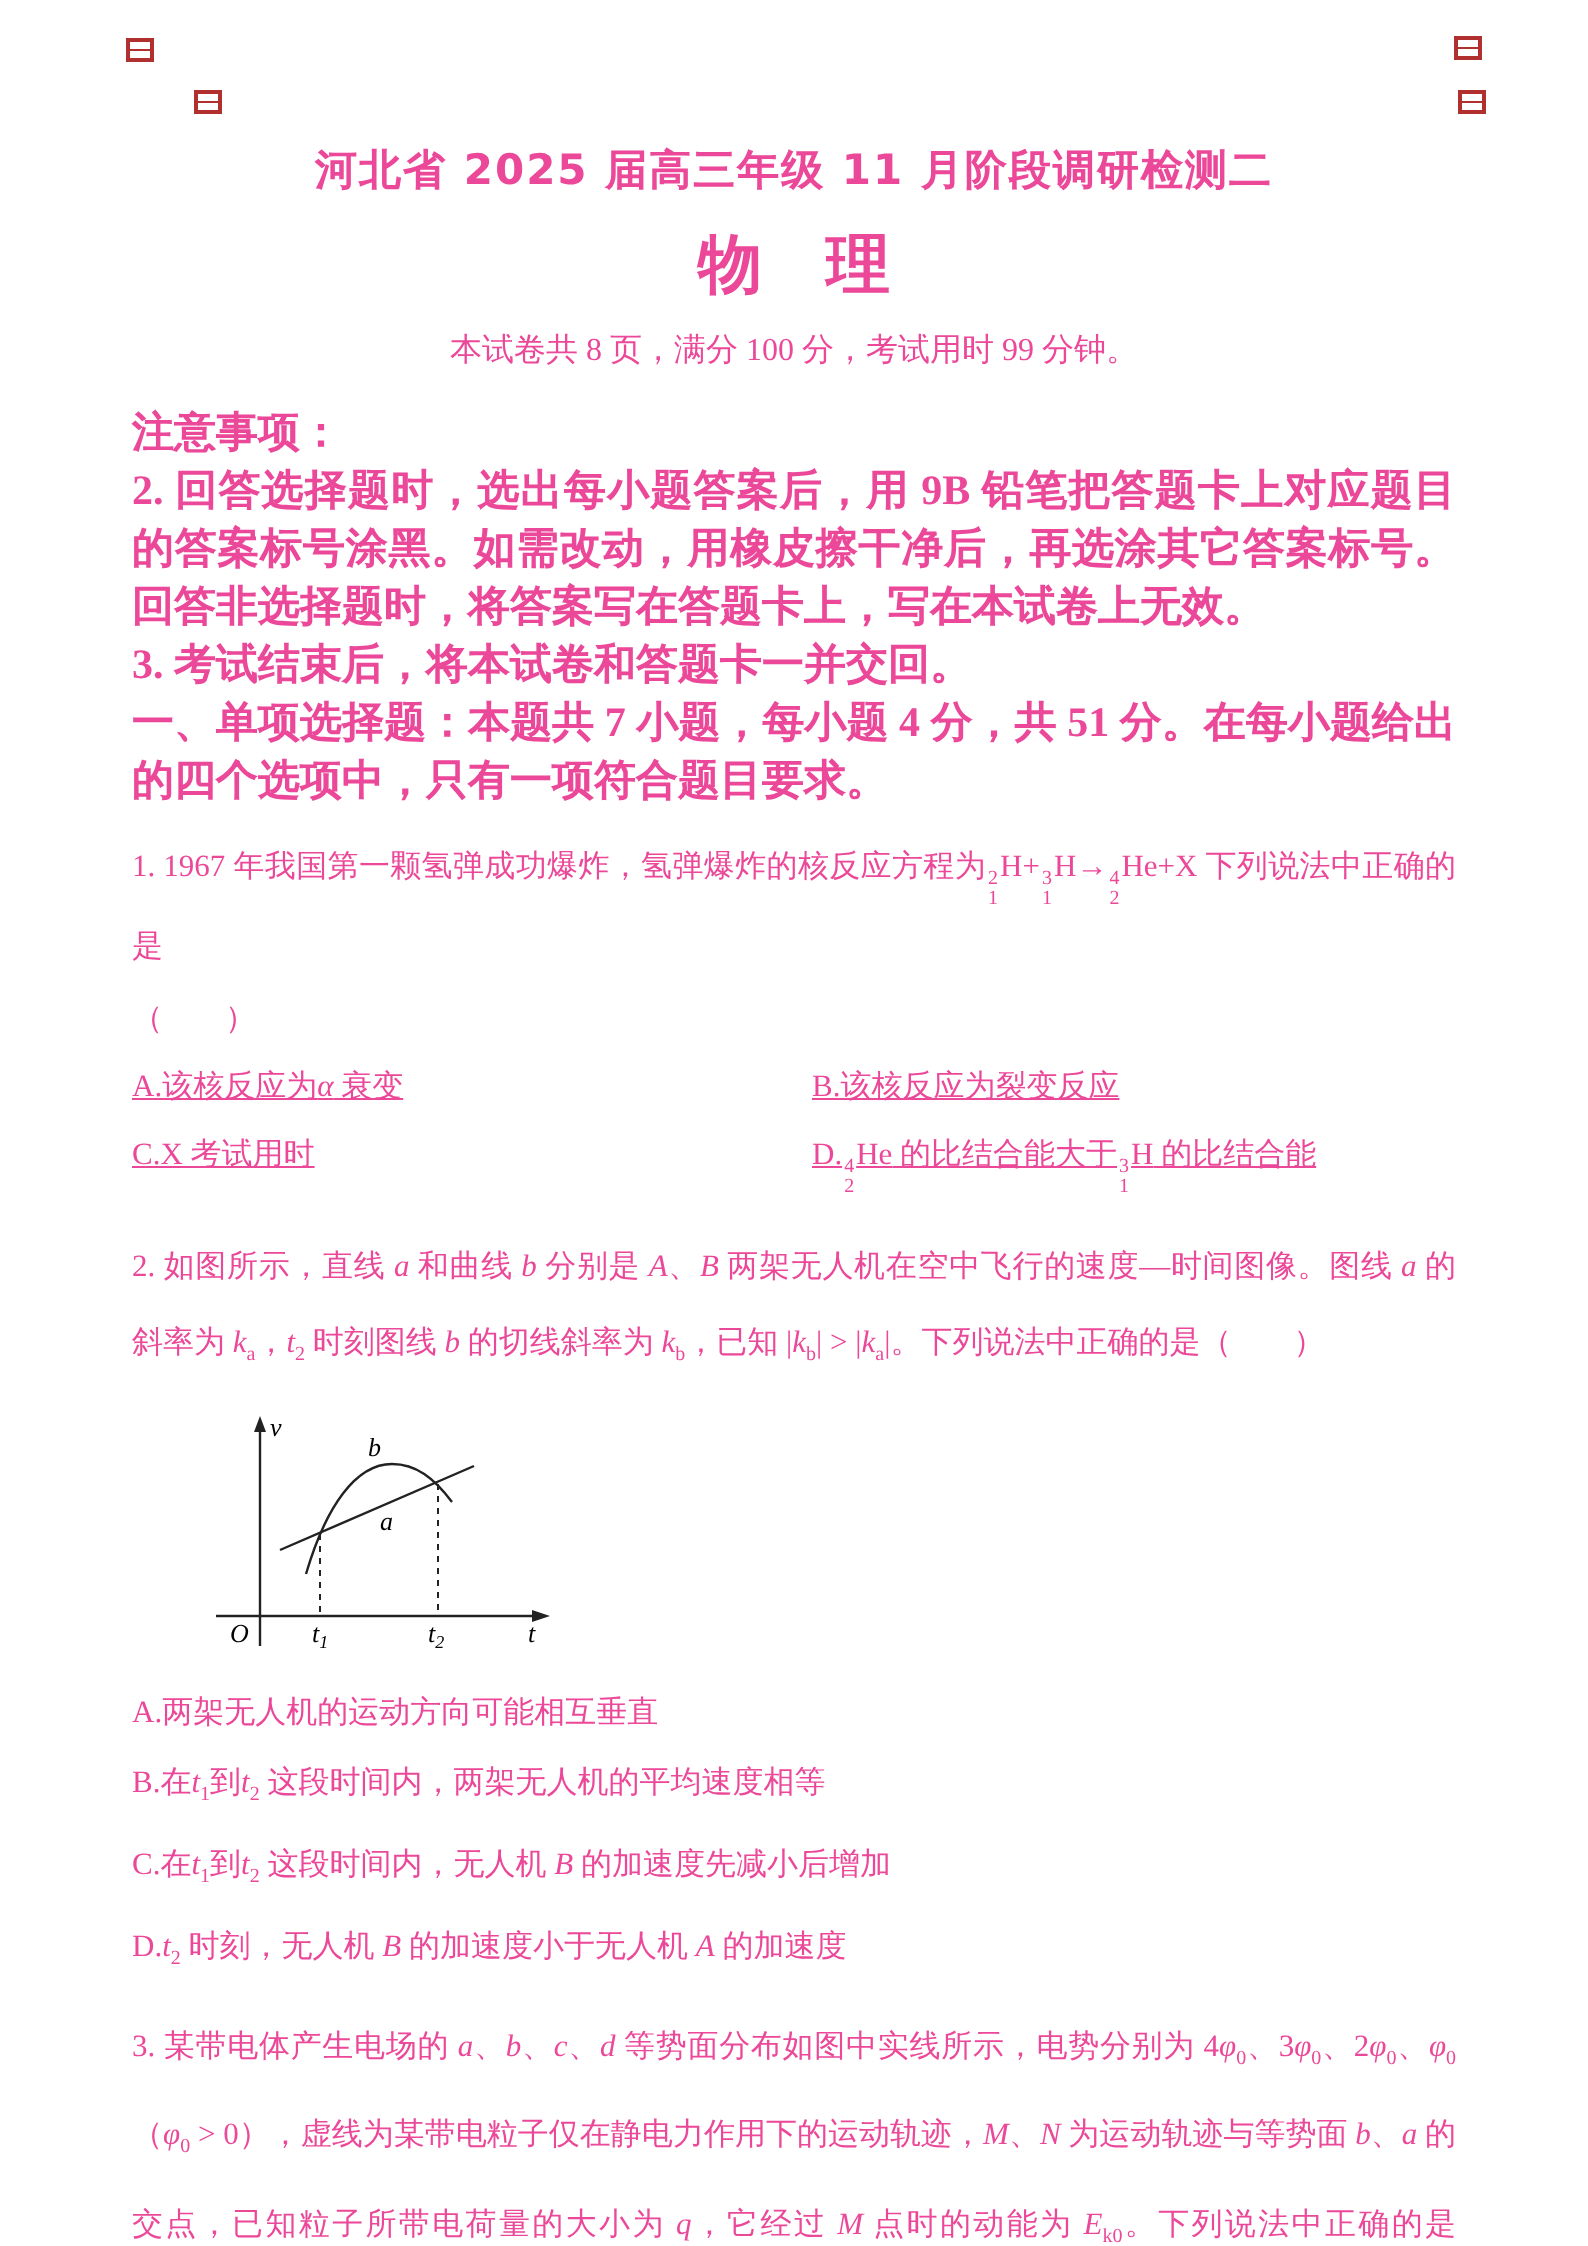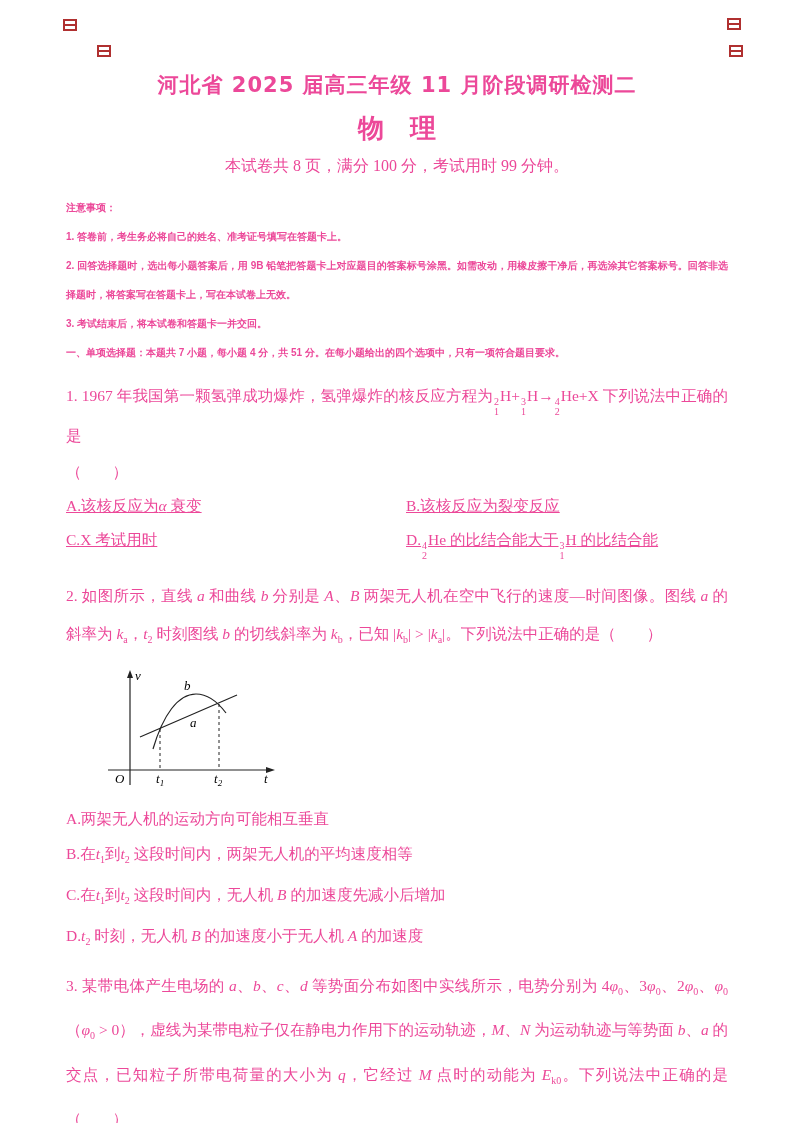--- a/index.html
+++ b/index.html
@@ -11,27 +11,27 @@
   }
   .content { padding:60px 66px 0 66px; }
 
   .title {
     font-family:"DejaVu Sans","Liberation Sans",sans-serif;
     font-weight:700; font-size:21px; text-align:center; margin:0 0 12px 0;
     letter-spacing:1px;
   }
   .subject {
     font-family:"DejaVu Sans","Liberation Sans",sans-serif;
-    font-weight:700; font-size:26px; text-align:center; margin:0 0 10px 0;
+    font-weight:700; font-size:32px; text-align:center; margin:0 0 10px 0;
   }
   .exam-info { font-size:16px; text-align:center; margin:0 0 16px 0; }
 
   .notice, .section-head {
-    font-family:Liberation Sans, sans-serif;
-    font-weight:700; font-size:10px; line-height:29px; text-align:justify;
+    font-family:Liberation Serif, serif;
+    font-weight:700; font-size:21px; line-height:29px; text-align:justify;
   }
   .notice p, .section-head p { margin:0; }
 
   .q { font-size:15.5px; line-height:38px; text-align:justify; }
   .q p { margin:0; }
   .q .paren-line { line-height:34px; }
 
   .q1-options { font-size:15.5px; }
   .q1-row { display:flex; line-height:34px; }
   .q1-cell-left  { width:340px;text-decoration:underline; }
@@ -74,21 +74,20 @@
   <div class="broken-icon" id="bi4"></div>
 
   <div class="content">
 
     <h1 class="title">河北省 2025 届高三年级 11 月阶段调研检测二</h1>
     <h2 class="subject">物　理</h2>
     <p class="exam-info">本试卷共 8 页，满分 100 分，考试用时 99 分钟。</p>
 
     <div class="notice">
       <p>注意事项：</p>
-      <p>1. 答卷前，考生务必将自己的姓名、准考证号填写在答题卡上。</p>
       <p>2. 回答选择题时，选出每小题答案后，用 9B 铅笔把答题卡上对应题目的答案标号涂黑。如需改动，用橡皮擦干净后，再选涂其它答案标号。回答非选择题时，将答案写在答题卡上，写在本试卷上无效。</p>
       <p>3. 考试结束后，将本试卷和答题卡一并交回。</p>
     </div>
 
     <div class="section-head">
       <p>一、单项选择题：本题共 7 小题，每小题 4 分，共 51 分。在每小题给出的四个选项中，只有一项符合题目要求。</p>
     </div>
 
     <div class="q" style="margin-top:10px;">
       <p>1. 1967 年我国第一颗氢弹成功爆炸，氢弹爆炸的核反应方程为<span class="nuc">

